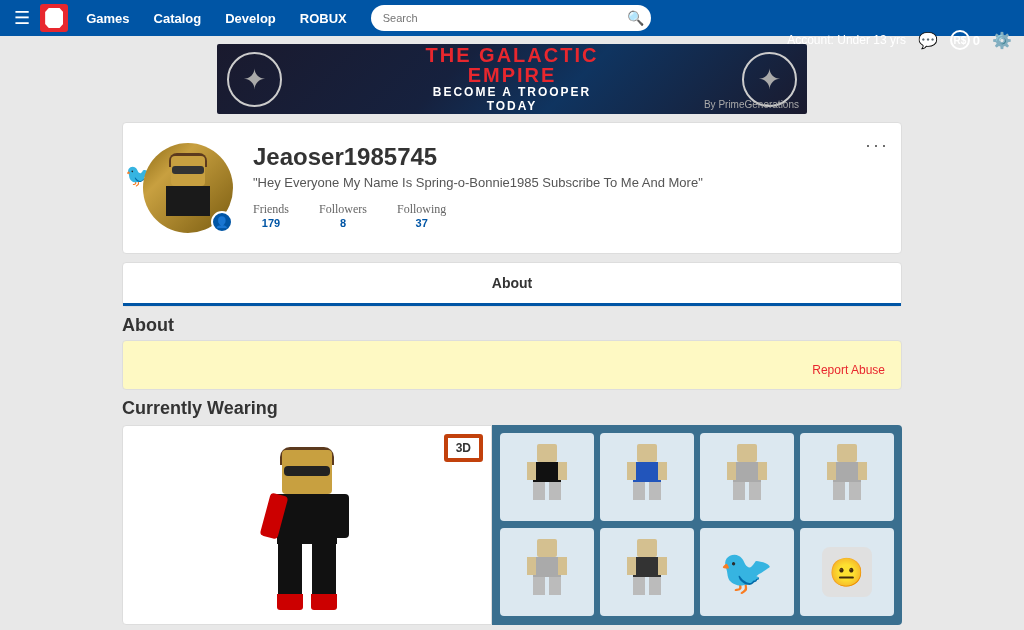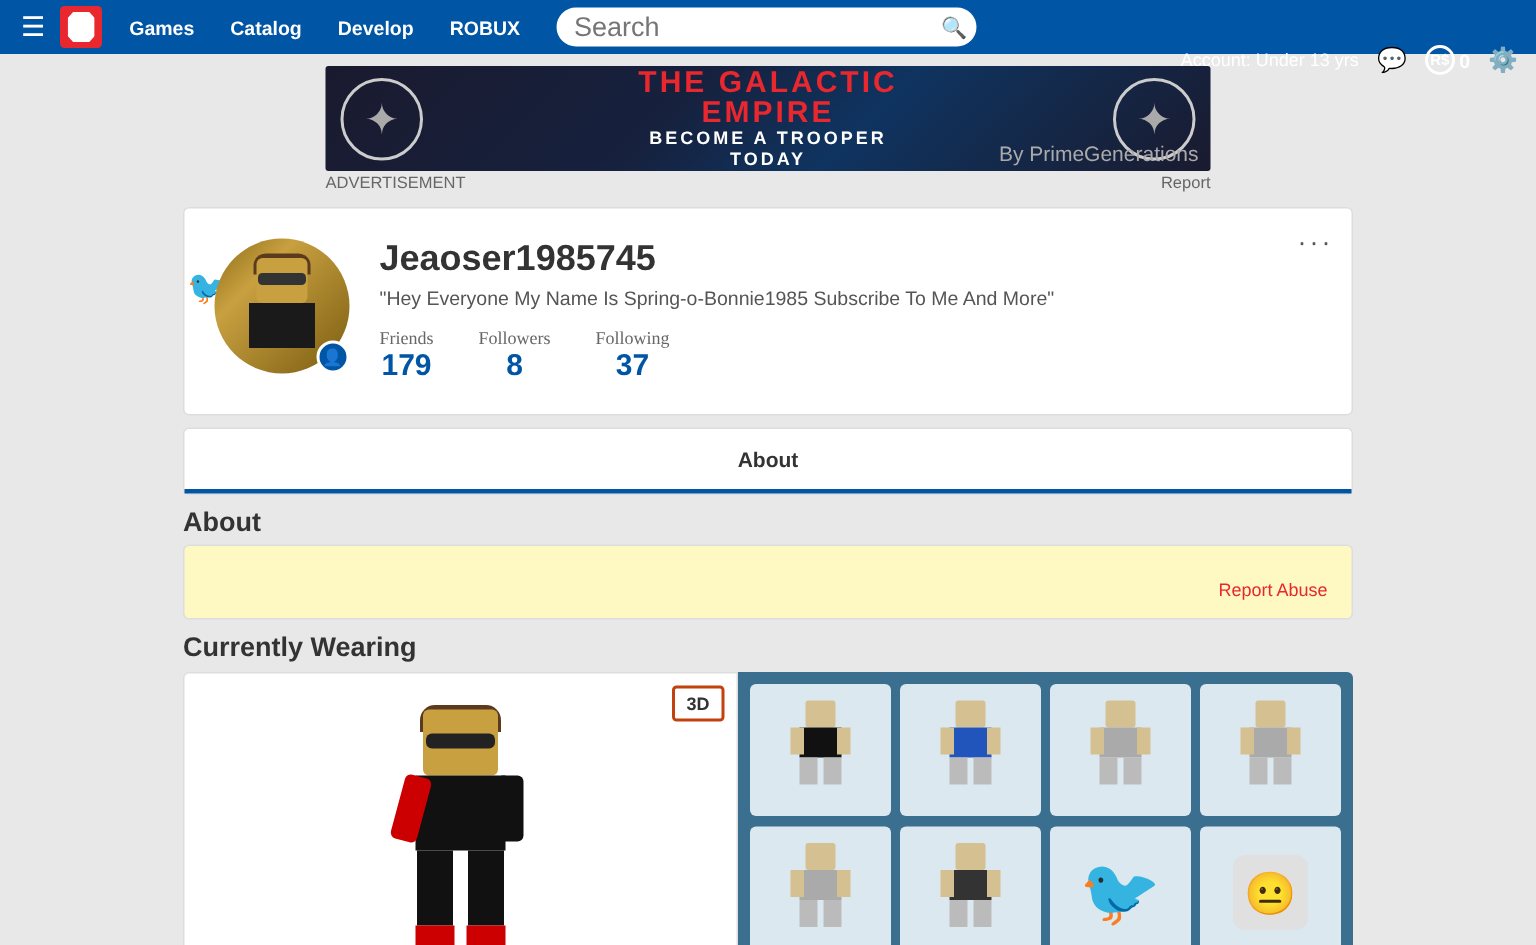--- a/index.html
+++ b/index.html
@@ -49,21 +49,21 @@
       max-width: 280px;
       margin: 0 10px;
       position: relative;
     }
     .nav-search-input {
       width: 100%;
       height: 26px;
       border-radius: 13px;
       border: none;
       padding: 0 30px 0 12px;
-      font-size: 18px;
+      font-size: 11px;
       outline: none;
     }
     .nav-search-btn {
       position: absolute;
       right: 6px;
       top: 50%;
       transform: translateY(-50%);
       background: none;
       border: none;
       cursor: pointer;
@@ -158,21 +158,21 @@
     }
     .ad-line2 {
       color: #ffffff;
       font-size: 12px;
       font-weight: 900;
       text-transform: uppercase;
       letter-spacing: 2px;
       line-height: 1.2;
     }
     .ad-bottom-text {
-      font-size: 14px;
+      font-size: 10px;
       color: #aaa;
       position: absolute;
       bottom: 4px;
       right: 8px;
     }
     .ad-meta {
       width: 590px;
       display: flex;
       justify-content: space-between;
       padding: 2px 0;
@@ -290,21 +290,21 @@
       font-size: 13px;
       color: #555;
       margin-bottom: 12px;
     }
     .profile-stats {
       display: flex;
       gap: 30px;
     }
     .stat-item { text-align: center; }
     .stat-label { font-size: 12px; color: #666; font-family: Liberation Serif, serif; }
-    .stat-value { font-size: 20px; font-weight: bold; color: #0055a5; }
+    .stat-value { font-size: 11px; font-weight: bold; color: #0055a5; }
 
     .profile-options {
       position: absolute;
       top: 12px;
       right: 12px;
       font-size: 18px;
       color: #555;
       cursor: pointer;
       letter-spacing: 2px;
     }
@@ -383,21 +383,21 @@
       display: flex;
       align-items: center;
       justify-content: center;
       overflow: hidden;
     }
     .btn-3d {
       position: absolute;
       top: 8px;
       right: 8px;
       background: white;
-      border: 2px solid #c2410c;
+      border: 4px solid #c2410c;
       border-radius: 3px;
       padding: 3px 8px;
       font-size: 12px;
       cursor: pointer;
       font-weight: bold;
       color: #333;
     }
     
     .avatar-3d {
       width: 120px;
@@ -620,24 +620,20 @@
       </div>
       <div class="ad-text-block">
         <div class="ad-line1">THE GALACTIC<br>EMPIRE</div>
         <div class="ad-line2">BECOME A TROOPER<br>TODAY</div>
       </div>
       <div class="ad-empire-logo">
         <span class="ad-empire-star">✦</span>
       </div>
       <span class="ad-bottom-text">By PrimeGenerations</span>
     </div>
-    <div class="ad-meta">
-      <span>ADVERTISEMENT</span>
-      <span class="ad-report">Report</span>
-    </div>
   </div>
 
   <div class="profile-card">
     <div class="profile-avatar-wrap">
       <span class="bird-left">🐦</span>
       <div class="profile-avatar">
         <div class="avatar-figure">
           <div class="avatar-hair"></div>
           <div class="avatar-head"></div>
           <div class="avatar-glasses"></div>

